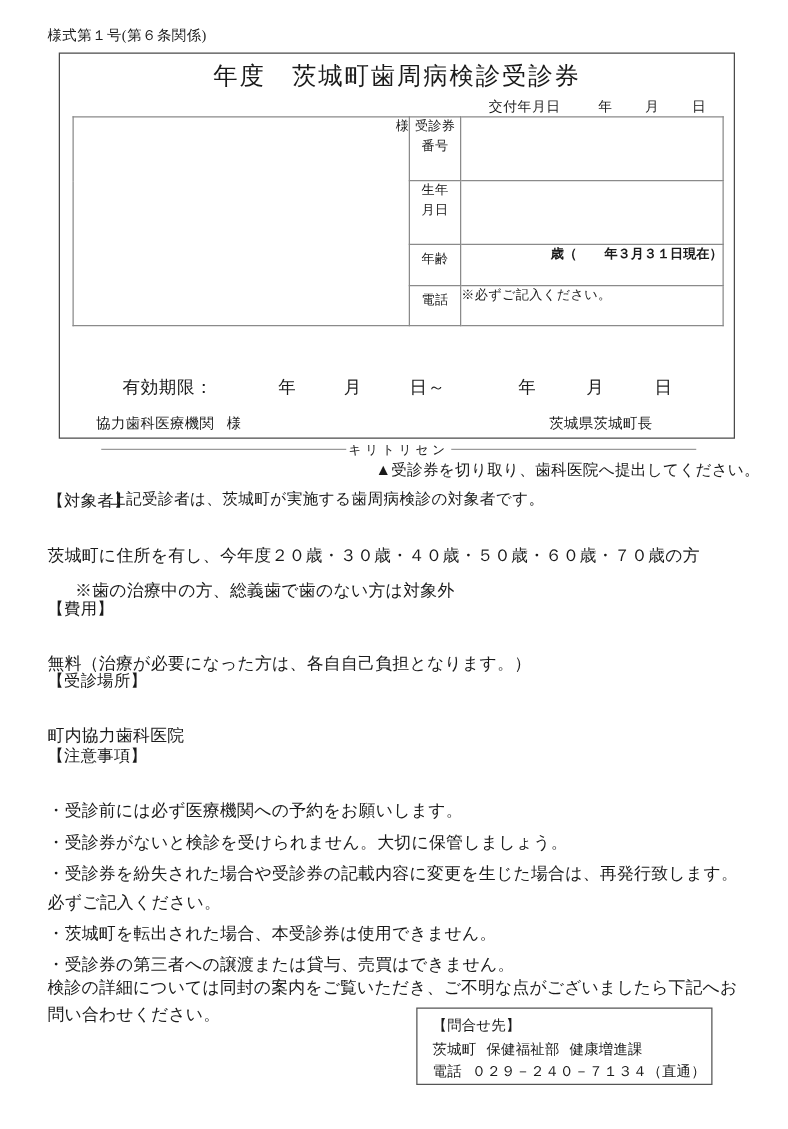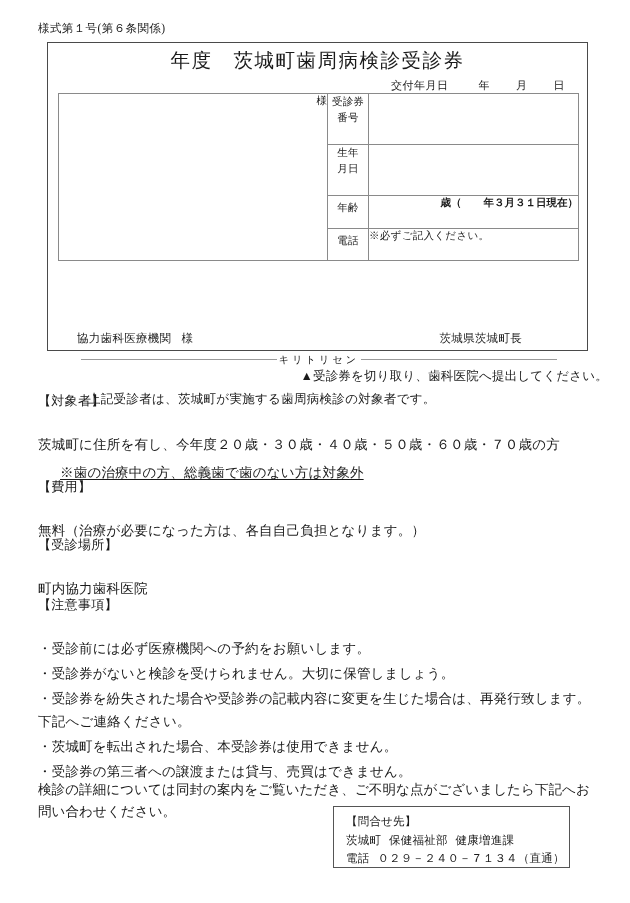--- a/index.html
+++ b/index.html
@@ -203,21 +203,20 @@
   .sec-line {
     position: absolute;
     left: 38px;
     font-size: 13.5px;
     letter-spacing: 0.2px;
     white-space: nowrap;
     margin-top: 20px;
   }
   .sec-line.indent { left: 60px; }
   .sec-line.ul {
-    text-decoration: underline;
     text-underline-offset: 2px;
   }
 
   .para {
     position: absolute;
     left: 38px;
     width: 560px;
     font-size: 13.5px;
     line-height: 1.62;
     letter-spacing: 0.1px;
@@ -286,20 +285,23 @@
       <td class="col-label lbl one-line">
         <div>電話</div>
       </td>
       <td class="col-value val-tel">
         <span>※必ずご記入ください。</span>
       </td>
     </tr>
   </tbody>
     </table>
 
+  <div class="validity">
+    <span>有効期限：</span><span class="g1"></span><span>年</span><span class="g2"></span><span>月</span><span class="g3"></span><span>日～</span><span class="g4"></span><span>年</span><span class="g5"></span><span>月</span><span class="g6"></span><span>日</span>
+  </div>
 
   <div class="partner-inst">
     <span>協力歯科医療機関</span><span class="sp"></span><span>様</span>
   </div>
 
   <div class="mayor">茨城県茨城町長</div>
 
   <div class="v-note v-note-1">上記受診者は、茨城町が実施する歯周病検診の対象者です。</div>
 </div>
 
@@ -317,21 +319,21 @@
 <div class="sec-head" style="top:478px">【費用】</div>
 <div class="sec-line" style="top:502px">無料（治療が必要になった方は、各自自己負担となります。）</div>
 
 <div class="sec-head" style="top:536px">【受診場所】</div>
 <div class="sec-line" style="top:560px">町内協力歯科医院</div>
 
 <div class="sec-head" style="top:596px">【注意事項】</div>
 <div class="sec-line" style="top:620px">・受診前には必ず医療機関への予約をお願いします。</div>
 <div class="sec-line" style="top:645px">・受診券がないと検診を受けられません。大切に保管しましょう。</div>
 <div class="sec-line" style="top:670px">・受診券を紛失された場合や受診券の記載内容に変更を生じた場合は、再発行致します。</div>
-<div class="sec-line" style="top:693px">下記へご連絡ください。</div>
+<div class="sec-line" style="top:693px">必ずご記入ください。</div>
 <div class="sec-line" style="top:718px">・茨城町を転出された場合、本受診券は使用できません。</div>
 <div class="sec-line" style="top:743px">・受診券の第三者への譲渡または貸与、売買はできません。</div>
 
 <div class="para" style="top:779px">検診の詳細については同封の案内をご覧いただき、ご不明な点がございましたら下記へお問い合わせください。</div>
 
 <div class="contact-box">
   <div class="contact-line">【問合せ先】</div>
   <div class="contact-line">
     <span>茨城町</span><span class="sp"></span><span>保健福祉部</span><span class="sp"></span><span>健康増進課</span>
   </div>

